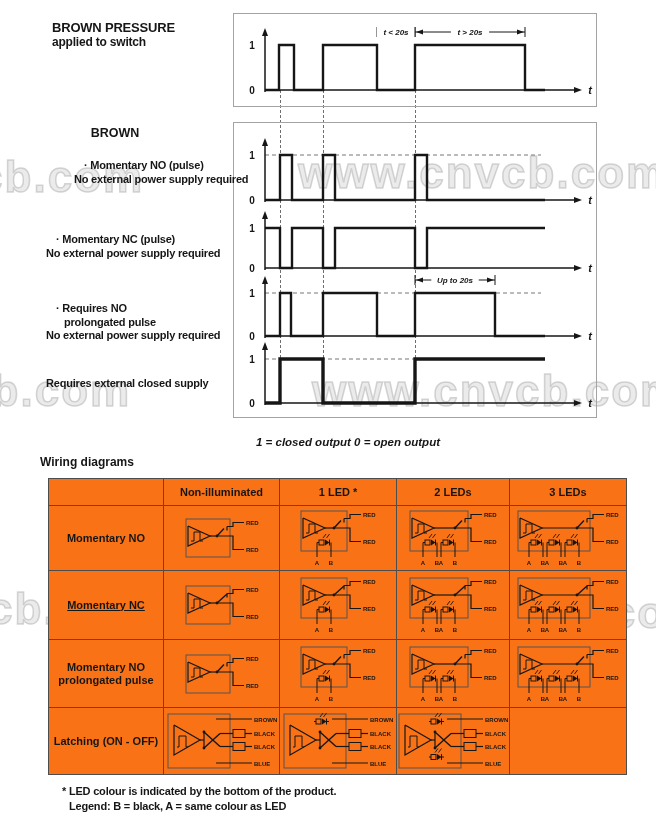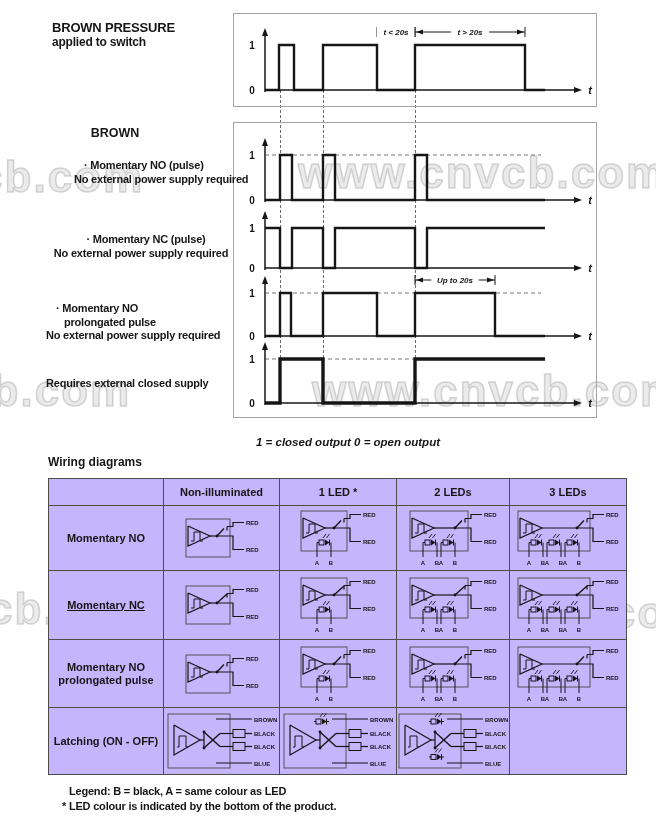--- a/index.html
+++ b/index.html
@@ -14,21 +14,21 @@
   .txt{position:absolute;z-index:3;}
   .h-title{font-size:13px;font-weight:bold;line-height:15px;letter-spacing:-0.2px;}
   .h-sub{font-size:12px;font-weight:bold;}
   .it{font-style:italic;font-weight:bold;font-size:11px;line-height:14px;}
   .sec-title{font-size:12.5px;font-weight:bold;}
   .olabel{font-size:11px;font-weight:bold;line-height:13.5px;letter-spacing:-0.2px;}
   .olabel .l1{padding-left:10px;}
   .olabel .l1b{padding-left:18px;}
   .caption{font-size:11.5px;font-weight:bold;font-style:italic;text-align:center;}
   .wtitle{font-size:12px;font-weight:bold;}
-  table.wiring{border-collapse:collapse;table-layout:fixed;background:#c4b5fd;}
+  table.wiring{border-collapse:collapse;table-layout:fixed;background:#f97316;}
   table.wiring th,table.wiring td{border:1px solid #4d4d4d;padding:0;}
   table.wiring th{font-size:11px;font-weight:bold;height:26px;}
   .rowlabel{font-size:11px;font-weight:bold;text-align:center;line-height:13px;}
   .cellwrap{display:flex;align-items:center;justify-content:center;width:100%;height:100%;}
   .legend-line{font-size:11px;font-weight:bold;line-height:15px;letter-spacing:-0.2px;}
 </style>
 </head>
 <body>
 
 <div class="page">
@@ -50,26 +50,26 @@
     <div>BROWN PRESSURE</div>
     <div class="h-sub">applied to switch</div>
   </div>
 
   <div class="txt sec-title" style="left:45px;top:126px;width:140px;text-align:center;">BROWN</div>
 
   <div class="txt olabel" style="left:46px;top:159px;width:190px;margin-left:28px;">
     <div class="l1">· Momentary NO (pulse)</div>
     <div>No external power supply required</div>
   </div>
-  <div class="txt olabel" style="left:46px;top:233px;width:190px;text-align:center;">
+  <div class="txt olabel" style="left:46px;top:233px;width:190px;">
     <div class="l1">· Momentary NC (pulse)</div>
     <div>No external power supply required</div>
   </div>
   <div class="txt olabel" style="left:46px;top:302px;width:190px;">
-    <div class="l1">· Momentary NO</div>
+    <div class="l1">· Requires NO</div>
     <div class="l1b">prolongated pulse</div>
     <div>No external power supply required</div>
   </div>
   <div class="txt olabel" style="left:46px;top:377px;width:190px;">
     <div>Requires external closed supply</div>
   </div>
 
   <div class="wavebox" style="left:233px;top:13px;width:362px;height:92px;"></div>
   <div class="wavebox" style="left:233px;top:122px;width:362px;height:294px;"></div>
   <svg id="svg-finger" class="layer" style="left:233px;top:13px;" width="362" height="92">
@@ -146,21 +146,21 @@
         <line x1="32" y1="281" x2="342" y2="281" stroke="#161616" stroke-width="1.5"></line>
         <polygon points="341,278 341,284 349,281" fill="#161616" stroke="none" stroke-width="1.5"></polygon>
         <text x="19" y="241" font-size="10" text-anchor="middle" font-family="&quot;Liberation Sans&quot;, sans-serif" font-weight="bold" fill="#161616">1</text>
         <text x="19" y="285" font-size="10" text-anchor="middle" font-family="&quot;Liberation Sans&quot;, sans-serif" font-weight="bold" fill="#161616">0</text>
         <text x="357" y="285" font-size="11" text-anchor="middle" font-family="&quot;Liberation Sans&quot;, sans-serif" font-weight="bold" fill="#161616" font-style="italic">t</text>
       </g>
     </svg>
 
   <div class="txt caption" style="left:228px;top:436px;width:240px;">1 = closed output    0 = open output</div>
 
-  <div class="txt wtitle" style="left:48px;top:455px;">Wiring diagrams</div>
+  <div class="txt wtitle" style="left:40px;top:455px;">Wiring diagrams</div>
 
   <div class="txt" style="left:48px;top:478px;" id="wiring-mount">
       <table class="wiring">
         <colgroup>
           <col style="width: 115px;">
           <col style="width: 116px;">
           <col style="width: 117px;">
           <col style="width: 113px;">
           <col style="width: 117px;">
         </colgroup>
@@ -682,17 +682,17 @@
             </td>
             <td>
               <div class="cellwrap"></div>
             </td>
           </tr>
         </tbody>
       </table>
     </div>
 
   <div class="txt legend-line" style="left:62px;top:784px;">
+    <div>* LED colour is indicated by the bottom of the product.</div>
     <div style="padding-left:7px;">Legend: B = black, A = same colour as LED</div>
-    <div>* LED colour is indicated by the bottom of the product.</div>
   </div>
 
 </div>
 
 </body></html>

